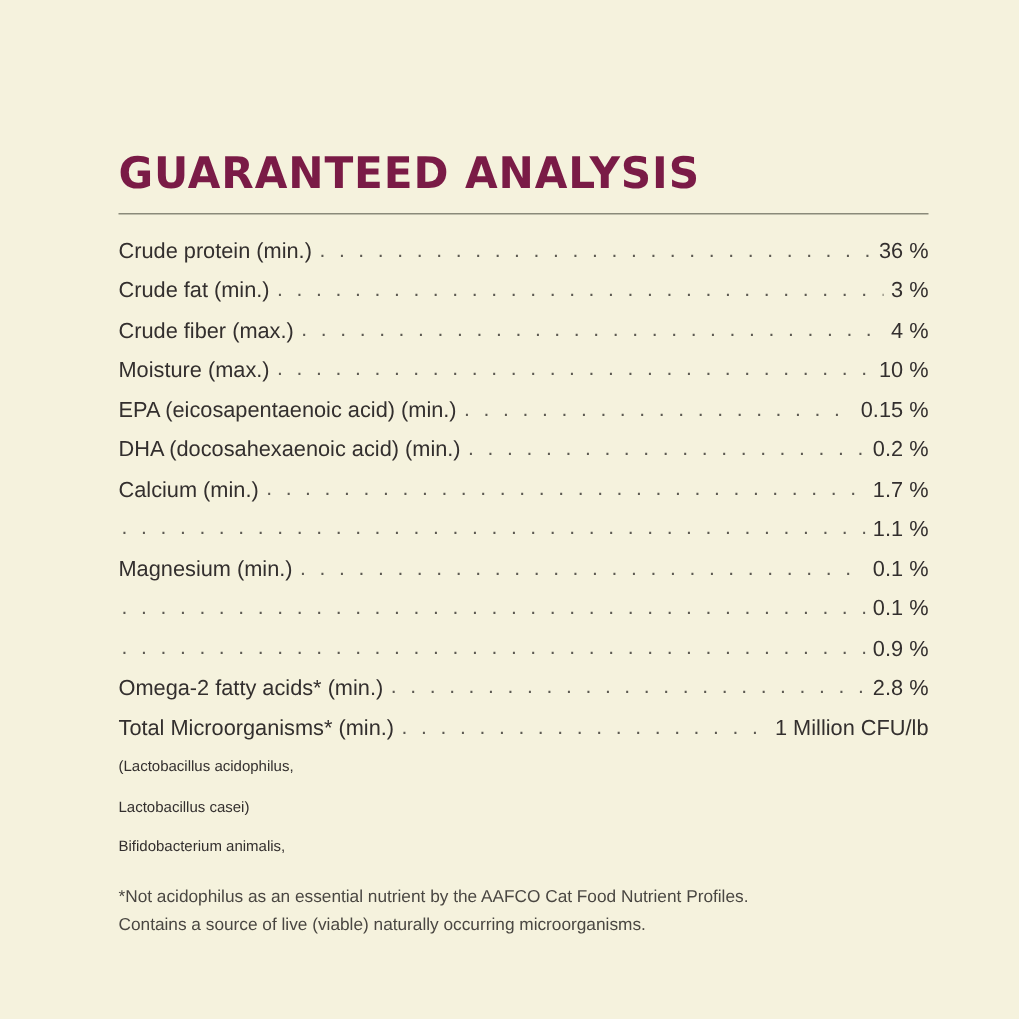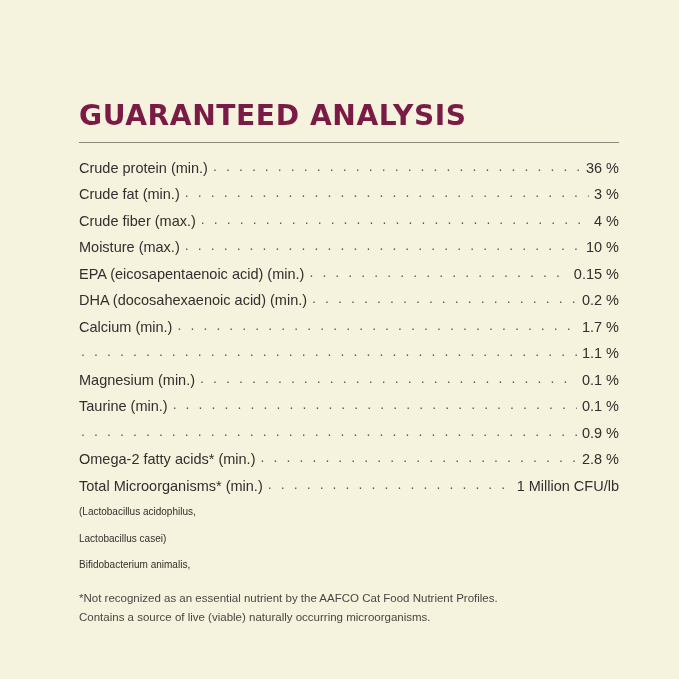--- a/index.html
+++ b/index.html
@@ -127,21 +127,20 @@
       <div class="row">
         <span class="dots">. . . . . . . . . . . . . . . . . . . . . . . . . . . . . . . . . . . . . . . . . . . . . . . . . . . . . . . . . . . . . . . . . . . . . . . . . . . . . . . . . . .</span>
         <span class="value">1.1 %</span>
       </div>
       <div class="row">
         <span class="label">Magnesium (min.)</span>
         <span class="dots">. . . . . . . . . . . . . . . . . . . . . . . . . . . . . . . . . . . . . . . . . . . . . . . . . . . . . . . . . . . . . . . . . . . . . . . . . . . . . . . . . . .</span>
         <span class="value">0.1 %</span>
       </div>
       <div class="row">
-        <span class="label">Taurine (min.)</span>
         <span class="dots">. . . . . . . . . . . . . . . . . . . . . . . . . . . . . . . . . . . . . . . . . . . . . . . . . . . . . . . . . . . . . . . . . . . . . . . . . . . . . . . . . . .</span>
         <span class="value">0.1 %</span>
       </div>
       <div class="row">
         <span class="dots">. . . . . . . . . . . . . . . . . . . . . . . . . . . . . . . . . . . . . . . . . . . . . . . . . . . . . . . . . . . . . . . . . . . . . . . . . . . . . . . . . . .</span>
         <span class="value">0.9 %</span>
       </div>
       <div class="row">
         <span class="label">Omega-2 fatty acids* (min.)</span>
         <span class="dots">. . . . . . . . . . . . . . . . . . . . . . . . . . . . . . . . . . . . . . . . . . . . . . . . . . . . . . . . . . . . . . . . . . . . . . . . . . . . . . . . . . .</span>
@@ -152,16 +151,16 @@
         <span class="dots">. . . . . . . . . . . . . . . . . . . . . . . . . . . . . . . . . . . . . . . . . . . . . . . . . . . . . . . . . . . . . . . . . . . . . . . . . . . . . . . . . . .</span>
         <span class="value">1 Million CFU/lb</span>
       </div>
     </div>
   <div class="cont" id="cont-container">
       <div>(Lactobacillus acidophilus,</div>
       <div>Lactobacillus casei)</div>
       <div>Bifidobacterium animalis,</div>
     </div>
   <div class="footnotes" id="footnotes-container">
-      <div class="footnote">*Not recognized as an essential nutrient by the AAFCO Cat Food Nutrient Profiles.</div>
+      <div class="footnote">*Not acidophilus as an essential nutrient by the AAFCO Cat Food Nutrient Profiles.</div>
       <div class="footnote">Contains a source of live (viable) naturally occurring microorganisms.</div>
     </div>
 </div>
 
 </body></html>

